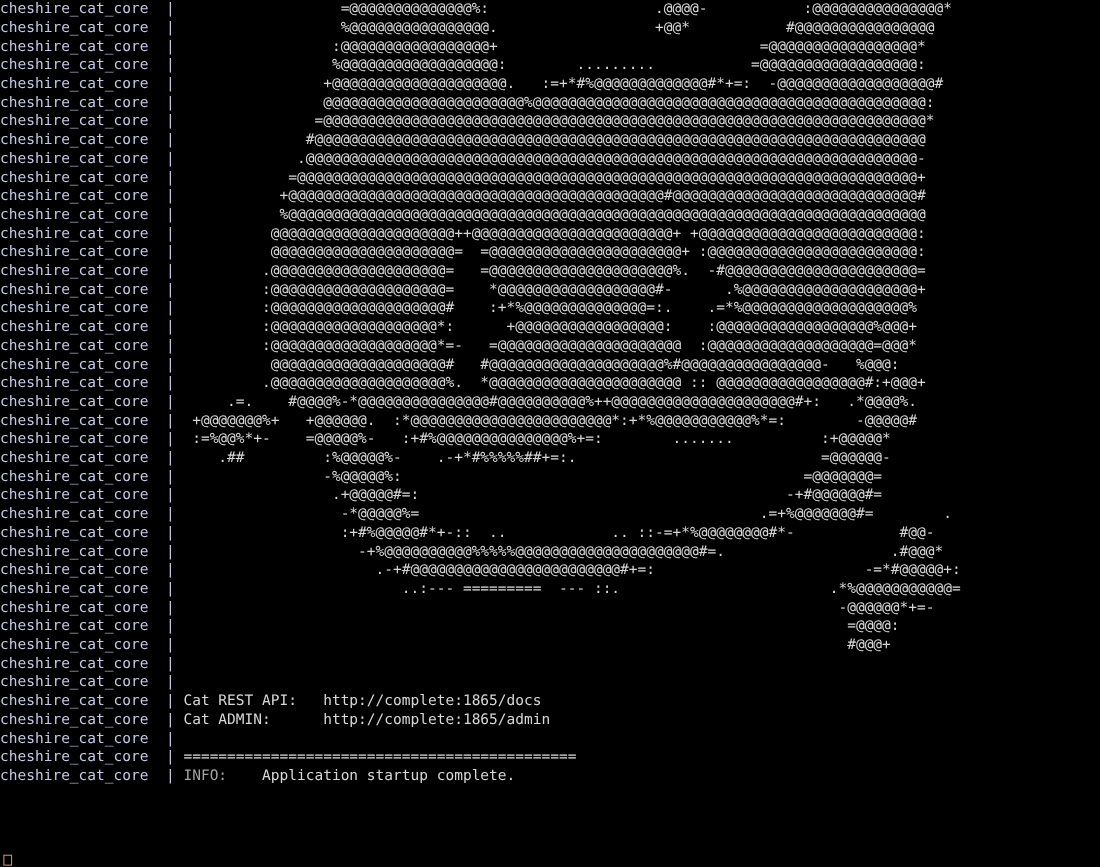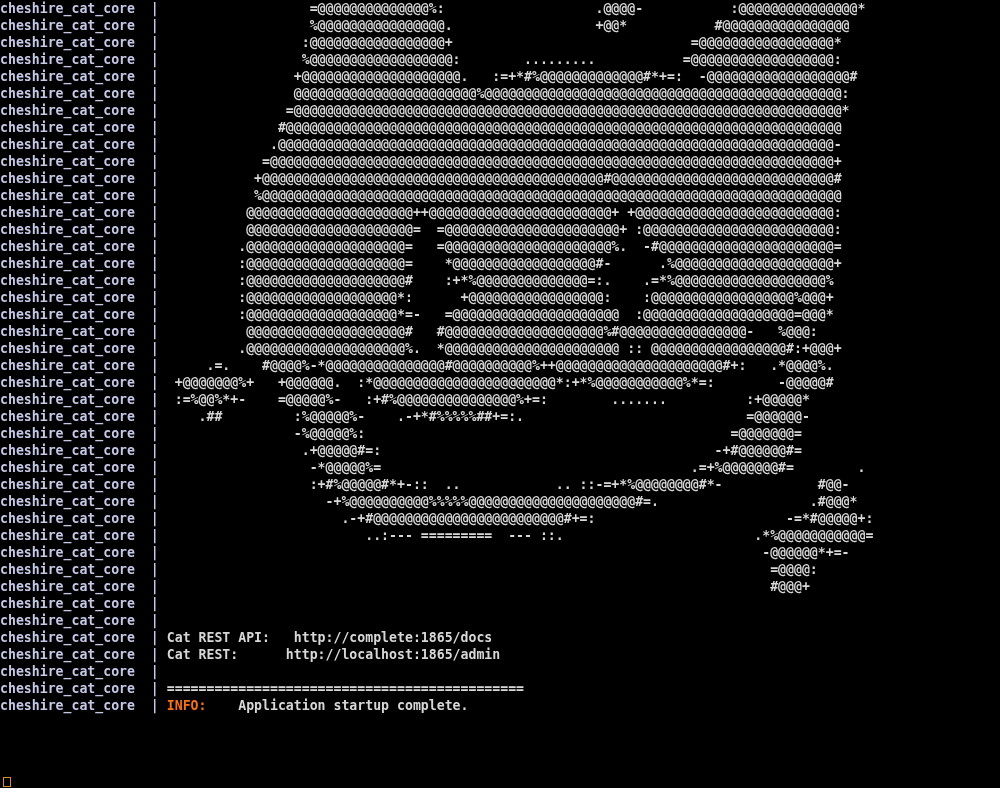--- a/index.html
+++ b/index.html
@@ -14,21 +14,20 @@
     overflow: hidden;
     font-family: "DejaVu Sans Mono", "Liberation Mono", monospace;
   }
   #terminal {
     width: 824px;
     height: 788px;
     background: #000000;
     position: relative;
     box-sizing: border-box;
     padding: 0;
-    font-weight: bold;
   }
   .log-line {
     height: 17px;
     line-height: 17px;
     font-size: 13.2px;
     white-space: pre;
     letter-spacing: 0px;
     display: block;
   }
   .svc {
@@ -37,21 +36,21 @@
   .pipe {
     color: #c5c8e6;
   }
   .art {
     color: #d7d7d7;
   }
   .plain {
     color: #d7d7d7;
   }
   .info {
-    color: #f97316;
+    color: #a3a3a3;
   }
   .cursor {
     position: absolute;
     left: 3px;
     top: 777px;
     width: 8px;
     height: 10px;
     border: 1px solid #d98b32;
     box-sizing: border-box;
     background: transparent;
@@ -93,19 +92,19 @@
       <div class="log-line"><span class="svc">cheshire_cat_core  </span><span class="pipe">|</span><span class="art">                   :+#%@@@@@#*+-::  ..            .. ::-=+*%@@@@@@@@#*-            #@@-</span></div>
       <div class="log-line"><span class="svc">cheshire_cat_core  </span><span class="pipe">|</span><span class="art">                     -+%@@@@@@@@@@%%%%%@@@@@@@@@@@@@@@@@@@@@#=.                   .#@@@*</span></div>
       <div class="log-line"><span class="svc">cheshire_cat_core  </span><span class="pipe">|</span><span class="art">                       .-+#@@@@@@@@@@@@@@@@@@@@@@@@#+=:                        -=*#@@@@@+:</span></div>
       <div class="log-line"><span class="svc">cheshire_cat_core  </span><span class="pipe">|</span><span class="art">                          ..:--- =========  --- ::.                        .*%@@@@@@@@@@@=</span></div>
       <div class="log-line"><span class="svc">cheshire_cat_core  </span><span class="pipe">|</span><span class="art">                                                                            -@@@@@@*+=-</span></div>
       <div class="log-line"><span class="svc">cheshire_cat_core  </span><span class="pipe">|</span><span class="art">                                                                             =@@@@:</span></div>
       <div class="log-line"><span class="svc">cheshire_cat_core  </span><span class="pipe">|</span><span class="art">                                                                             #@@@+</span></div>
       <div class="log-line"><span class="svc">cheshire_cat_core  </span><span class="pipe">|</span><span class="plain"></span></div>
       <div class="log-line"><span class="svc">cheshire_cat_core  </span><span class="pipe">|</span><span class="plain"></span></div>
       <div class="log-line"><span class="svc">cheshire_cat_core  </span><span class="pipe">|</span><span class="plain"> Cat REST API:   http://complete:1865/docs</span></div>
-      <div class="log-line"><span class="svc">cheshire_cat_core  </span><span class="pipe">|</span><span class="plain"> Cat REST:      http://localhost:1865/admin</span></div>
+      <div class="log-line"><span class="svc">cheshire_cat_core  </span><span class="pipe">|</span><span class="plain"> Cat ADMIN:      http://complete:1865/admin</span></div>
       <div class="log-line"><span class="svc">cheshire_cat_core  </span><span class="pipe">|</span><span class="plain"></span></div>
       <div class="log-line"><span class="svc">cheshire_cat_core  </span><span class="pipe">|</span><span class="plain"> =============================================</span></div>
       <div class="log-line"><span class="svc">cheshire_cat_core  </span><span class="pipe">|</span><span class="info"> INFO:</span><span class="plain">    Application startup complete.</span></div>
     </div>
   <div class="cursor"></div>
 </div>
 
 </body></html>

